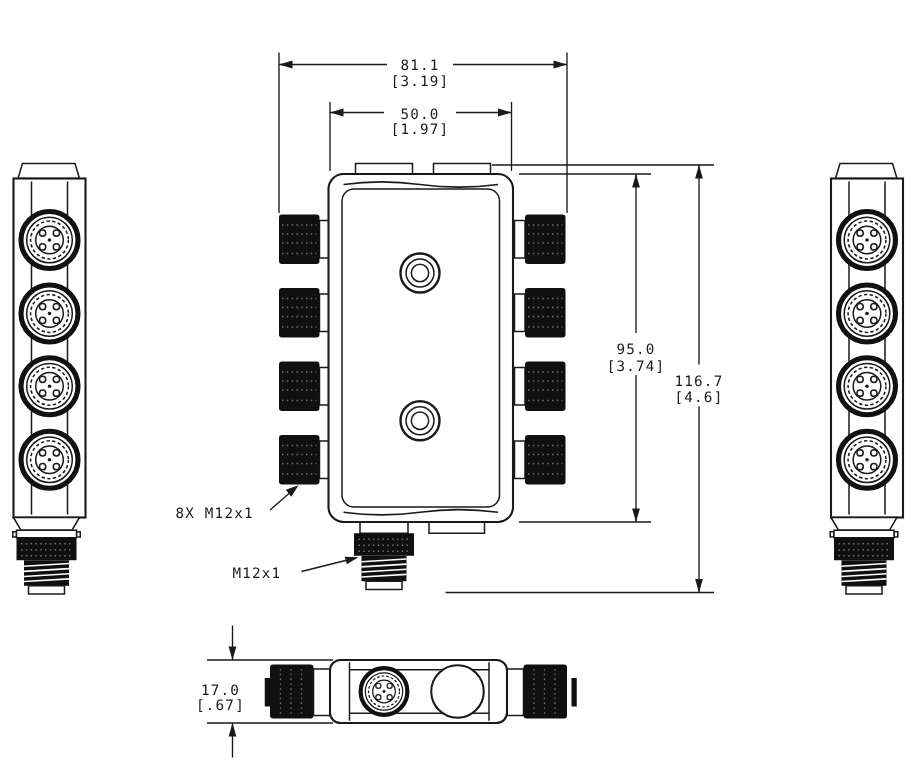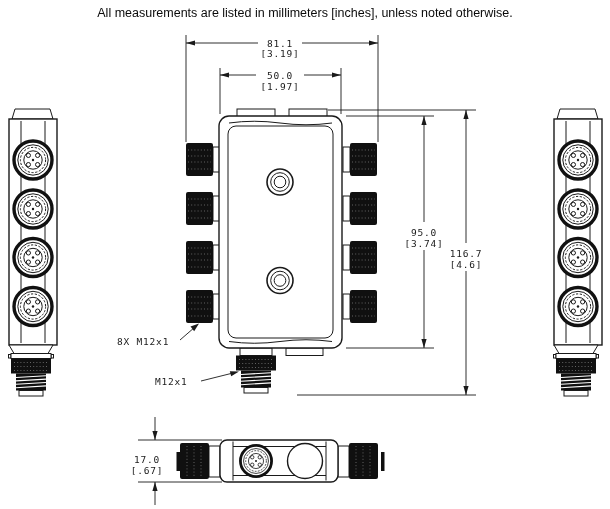--- a/index.html
+++ b/index.html
@@ -14,21 +14,20 @@
   .dln{stroke:#1a1a1a;stroke-width:0.9;fill:none;}
   .arr{fill:#1a1a1a;stroke:none;}
   .dark{fill:#101010;stroke:none;}
   .dots{stroke:#6e6e6e;stroke-width:0.9;stroke-dasharray:1 2.2;fill:none;}
   .thr{stroke:#fff;stroke-width:1.1;fill:none;}
 </style>
 </head>
 <body>
 
 <div class="canvas">
-  <div class="header">All measurements are listed in millimeters [inches], unless noted otherwise.</div>
 
   <svg width="610" height="509" viewBox="0 0 610 509">
     <defs>
 
       <g id="fknurl">
         <rect x="0" y="0" width="27" height="33" rx="2" class="dark"></rect>
         <line x1="2" y1="7" x2="25" y2="7" class="dots"></line>
         <line x1="2" y1="13" x2="25" y2="13" class="dots"></line>
         <line x1="2" y1="19" x2="25" y2="19" class="dots"></line>
         <line x1="2" y1="26" x2="25" y2="26" class="dots"></line>

